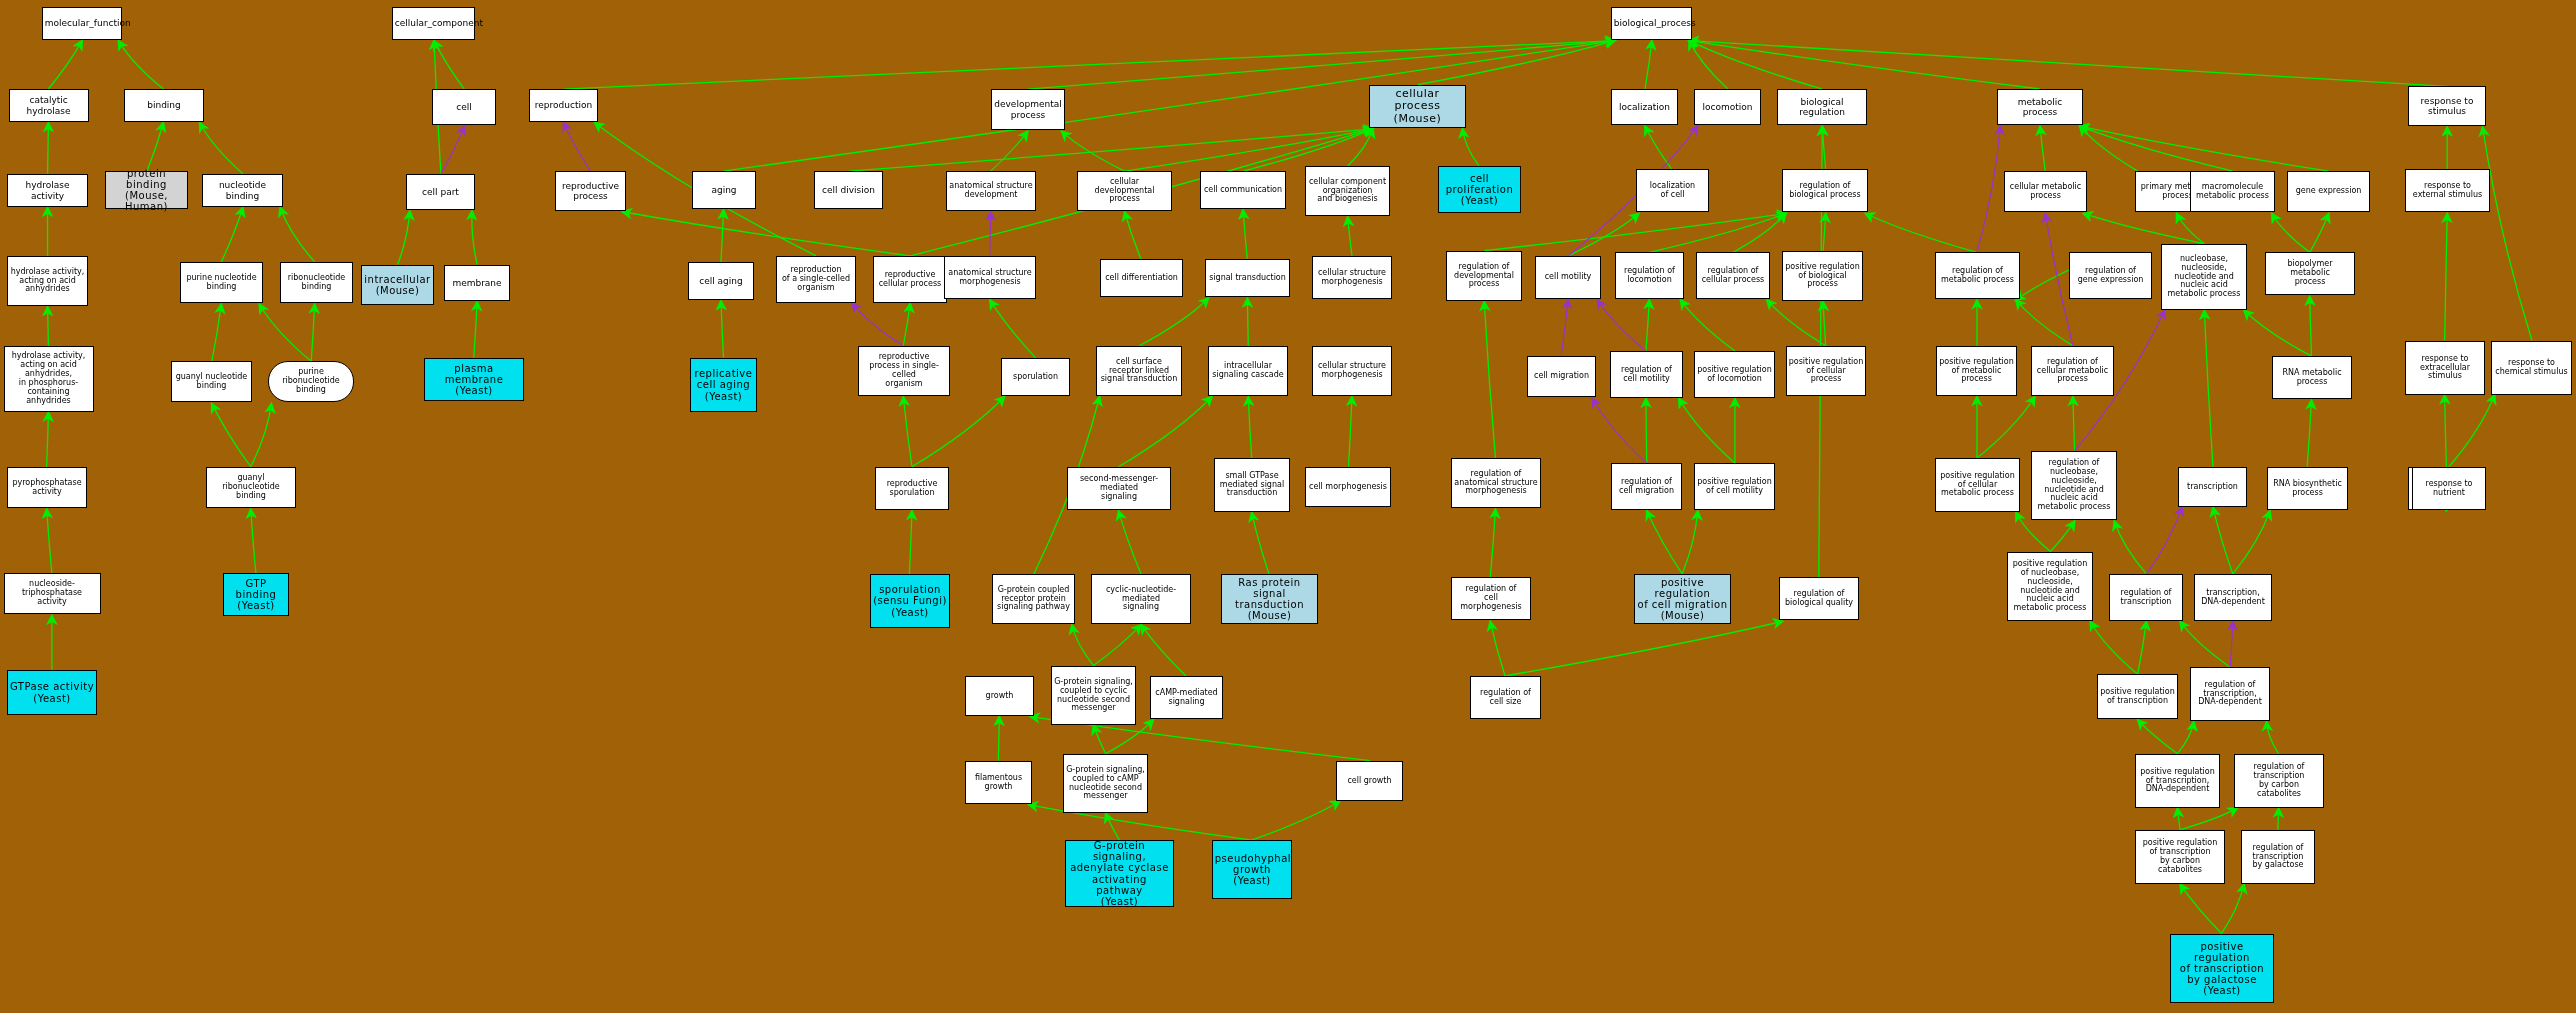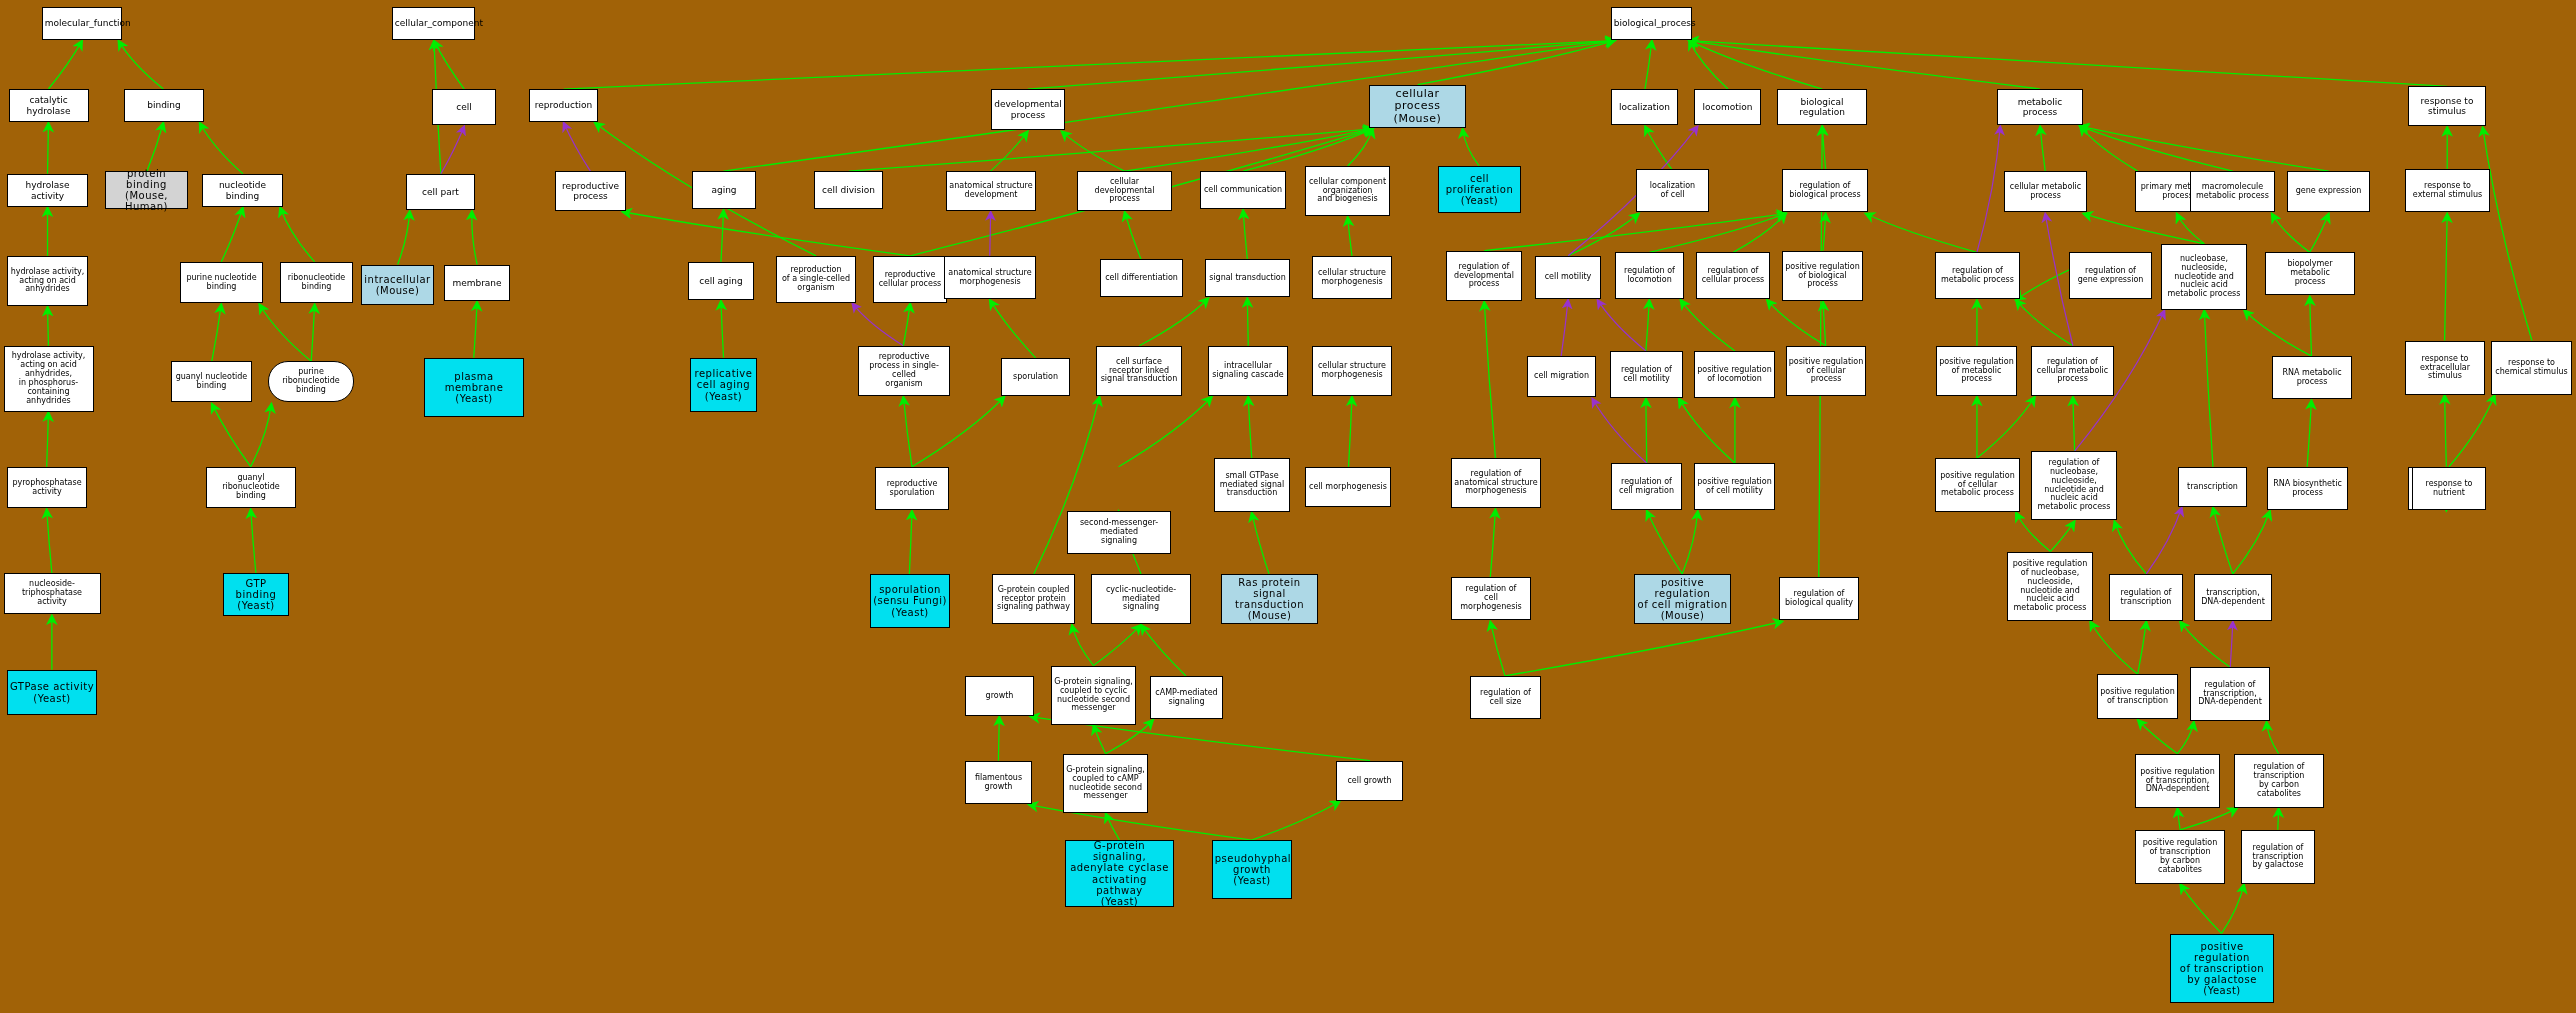--- a/index.html
+++ b/index.html
@@ -230,21 +230,21 @@
 anhydrides</span>
       </div>
       <div class="node n-plain f9" style="left: 171px; top: 361px; width: 81px; height: 41px;">
         <span>guanyl nucleotide
 binding</span>
       </div>
       <div class="node n-plain f9" style="left: 268px; top: 361px; width: 86px; height: 41px; border-radius: 20px;">
         <span>purine ribonucleotide
 binding</span>
       </div>
-      <div class="node n-cyan f11 lsp" style="left: 424px; top: 358px; width: 100px; height: 59px;">
+      <div class="node n-cyan f11 lsp" style="left: 424px; top: 358px; width: 100px; height: 43px;">
         <span>plasma membrane
 (Yeast)</span>
       </div>
       <div class="node n-plain f9" style="left: 7px; top: 467px; width: 80px; height: 41px;">
         <span>pyrophosphatase
 activity</span>
       </div>
       <div class="node n-plain f9" style="left: 206px; top: 467px; width: 90px; height: 41px;">
         <span>guanyl ribonucleotide
 binding</span>
@@ -485,21 +485,21 @@
 stimulus</span>
       </div>
       <div class="node n-plain f9" style="left: 2491px; top: 341px; width: 81px; height: 54px;">
         <span>response to
 chemical stimulus</span>
       </div>
       <div class="node n-plain f9" style="left: 875px; top: 467px; width: 74px; height: 43px;">
         <span>reproductive
 sporulation</span>
       </div>
-      <div class="node n-plain f9" style="left: 1067px; top: 467px; width: 104px; height: 43px; margin-top: 44px;">
+      <div class="node n-plain f9" style="left: 1067px; top: 467px; width: 104px; height: 43px;">
         <span>second-messenger-mediated
 signaling</span>
       </div>
       <div class="node n-plain f9" style="left: 1214px; top: 458px; width: 76px; height: 54px;">
         <span>small GTPase
 mediated signal
 transduction</span>
       </div>
       <div class="node n-plain f9" style="left: 1305px; top: 467px; width: 86px; height: 40px;">
         <span>cell morphogenesis</span>

